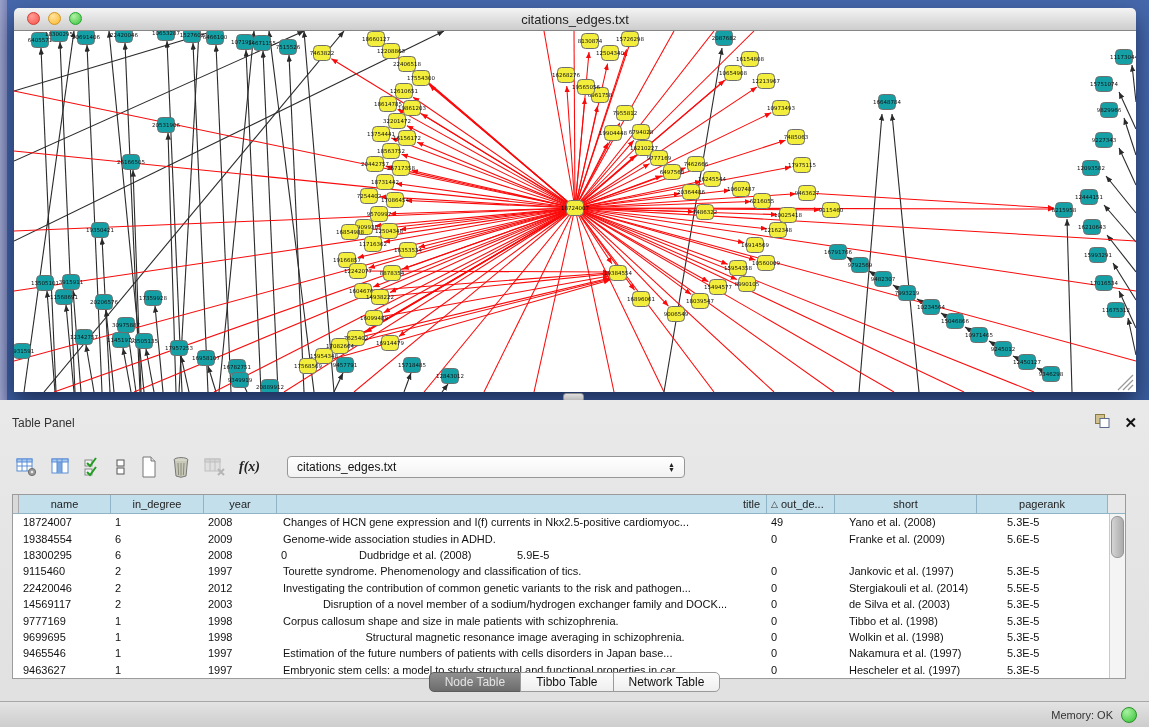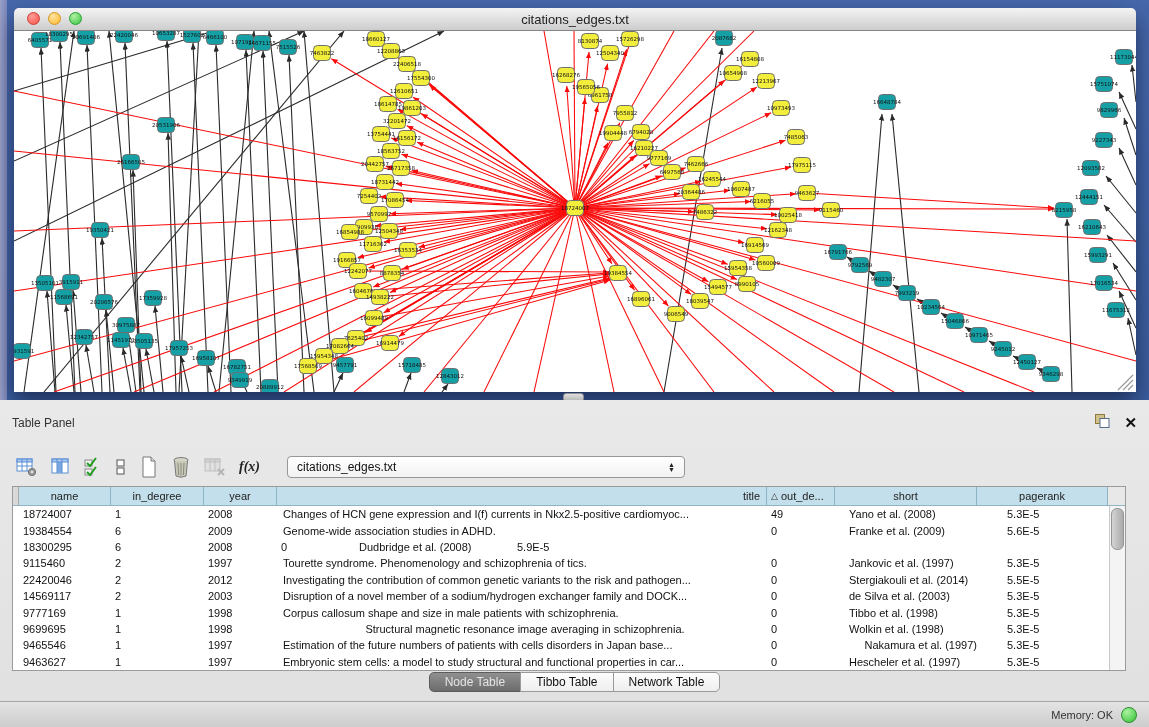--- a/index.html
+++ b/index.html
@@ -35,21 +35,21 @@
   .tp-actions{margin-left:auto;display:flex;align-items:center;gap:14px;}
   .tp-close{font-size:15px;font-weight:bold;color:#111;line-height:14px;cursor:default;}
   .toolbar{display:flex;align-items:center;padding:4px 18px 6px 16px;gap:13px;height:34px;}
   .tbtn{height:28px;display:flex;align-items:center;justify-content:center;}
   .dropdown{width:378px;height:20px;background:linear-gradient(#ffffff,#f2f2f2);
     border:1px solid #979797;border-radius:4px;display:flex;align-items:center;
     padding:0 9px;font-size:12px;color:#111;margin-left:14px;}
   .dd-arrows{margin-left:auto;display:flex;flex-direction:column;align-items:center;
     font-size:7px;line-height:5px;color:#222;}
   
-  .table-wrap{position:absolute;left:12px;top:86px;width:1112px;
+  .table-wrap{position:absolute;left:12px;top:94px;width:1112px;
     border:1px solid #9b9b9b;background:#fff;}
   .thead{display:flex;height:19px;background:#c3dfeb;}
   .th{box-sizing:border-box;border-right:1px solid #8fb4c6;border-bottom:1px solid #8fb4c6;
     font-size:11px;color:#222;display:flex;align-items:center;justify-content:center;overflow:hidden;white-space:nowrap;}
   .th.gutter{background:#d9d9d9;border-right:1px solid #aaa;}
   .th.filler{background:#e8e8e8;border-right:none;}
   .sort-tri{font-size:9px;margin-right:3px;color:#333;}
   .tbody{position:relative;height:164px;background:#fff;}
   .tr{display:flex;height:16.4px;align-items:center;}
   .td{box-sizing:border-box;font-size:11px;color:#111;white-space:nowrap;overflow:hidden;}
@@ -670,41 +670,41 @@
           <div class="td" style="width: 73px; padding-left: 4px;">2008</div>
           <div class="td" style="width: 68px; padding-left: 4px;">0</div>
           <div class="td" style="width: 142px; padding-left: 14px;">Dudbridge et al. (2008)</div>
           <div class="td" style="width: 131px; padding-left: 30px;">5.9E-5</div>
         </div>
         <div class="tr">
           <div class="td" style="width: 6px;"></div>
           <div class="td" style="width: 92px; padding-left: 4px;">9115460</div>
           <div class="td" style="width: 93px; padding-left: 4px;">2</div>
           <div class="td" style="width: 73px; padding-left: 4px;">1997</div>
-          <div class="td" style="width: 490px; padding-left: 6px;">Tourette syndrome. Phenomenology and schizophrenia of tics.</div>
+          <div class="td" style="width: 490px; padding-left: 6px;">Tourette syndrome. Phenomenology and classification of tics.</div>
           <div class="td" style="width: 68px; padding-left: 4px;">0</div>
           <div class="td" style="width: 142px; padding-left: 14px;">Jankovic et al. (1997)</div>
           <div class="td" style="width: 131px; padding-left: 30px;">5.3E-5</div>
         </div>
         <div class="tr">
           <div class="td" style="width: 6px;"></div>
           <div class="td" style="width: 92px; padding-left: 4px;">22420046</div>
           <div class="td" style="width: 93px; padding-left: 4px;">2</div>
           <div class="td" style="width: 73px; padding-left: 4px;">2012</div>
           <div class="td" style="width: 490px; padding-left: 6px;">Investigating the contribution of common genetic variants to the risk and pathogen...</div>
           <div class="td" style="width: 68px; padding-left: 4px;">0</div>
           <div class="td" style="width: 142px; padding-left: 14px;">Stergiakouli et al. (2014)</div>
           <div class="td" style="width: 131px; padding-left: 30px;">5.5E-5</div>
         </div>
         <div class="tr">
           <div class="td" style="width: 6px;"></div>
           <div class="td" style="width: 92px; padding-left: 4px;">14569117</div>
           <div class="td" style="width: 93px; padding-left: 4px;">2</div>
           <div class="td" style="width: 73px; padding-left: 4px;">2003</div>
-          <div class="td" style="width: 490px; padding-left: 6px;">Disruption of a novel member of a sodium/hydrogen exchanger family and DOCK...</div>
+          <div class="td" style="width: 490px; padding-left: 6px; text-align: center;">Disruption of a novel member of a sodium/hydrogen exchanger family and DOCK...</div>
           <div class="td" style="width: 68px; padding-left: 4px;">0</div>
           <div class="td" style="width: 142px; padding-left: 14px;">de Silva et al. (2003)</div>
           <div class="td" style="width: 131px; padding-left: 30px;">5.3E-5</div>
         </div>
         <div class="tr">
           <div class="td" style="width: 6px;"></div>
           <div class="td" style="width: 92px; padding-left: 4px;">9777169</div>
           <div class="td" style="width: 93px; padding-left: 4px;">1</div>
           <div class="td" style="width: 73px; padding-left: 4px;">1998</div>
           <div class="td" style="width: 490px; padding-left: 6px;">Corpus callosum shape and size in male patients with schizophrenia.</div>
@@ -722,21 +722,21 @@
           <div class="td" style="width: 142px; padding-left: 14px;">Wolkin et al. (1998)</div>
           <div class="td" style="width: 131px; padding-left: 30px;">5.3E-5</div>
         </div>
         <div class="tr">
           <div class="td" style="width: 6px;"></div>
           <div class="td" style="width: 92px; padding-left: 4px;">9465546</div>
           <div class="td" style="width: 93px; padding-left: 4px;">1</div>
           <div class="td" style="width: 73px; padding-left: 4px;">1997</div>
           <div class="td" style="width: 490px; padding-left: 6px;">Estimation of the future numbers of patients with cells disorders in Japan base...</div>
           <div class="td" style="width: 68px; padding-left: 4px;">0</div>
-          <div class="td" style="width: 142px; padding-left: 14px; text-align: right;">Nakamura et al. (1997)</div>
+          <div class="td" style="width: 142px; padding-left: 14px;">Nakamura et al. (1997)</div>
           <div class="td" style="width: 131px; padding-left: 30px;">5.3E-5</div>
         </div>
         <div class="tr">
           <div class="td" style="width: 6px;"></div>
           <div class="td" style="width: 92px; padding-left: 4px;">9463627</div>
           <div class="td" style="width: 93px; padding-left: 4px;">1</div>
           <div class="td" style="width: 73px; padding-left: 4px;">1997</div>
           <div class="td" style="width: 490px; padding-left: 6px;">Embryonic stem cells: a model to study structural and functional properties in car...</div>
           <div class="td" style="width: 68px; padding-left: 4px;">0</div>
           <div class="td" style="width: 142px; padding-left: 14px;">Hescheler et al. (1997)</div>

